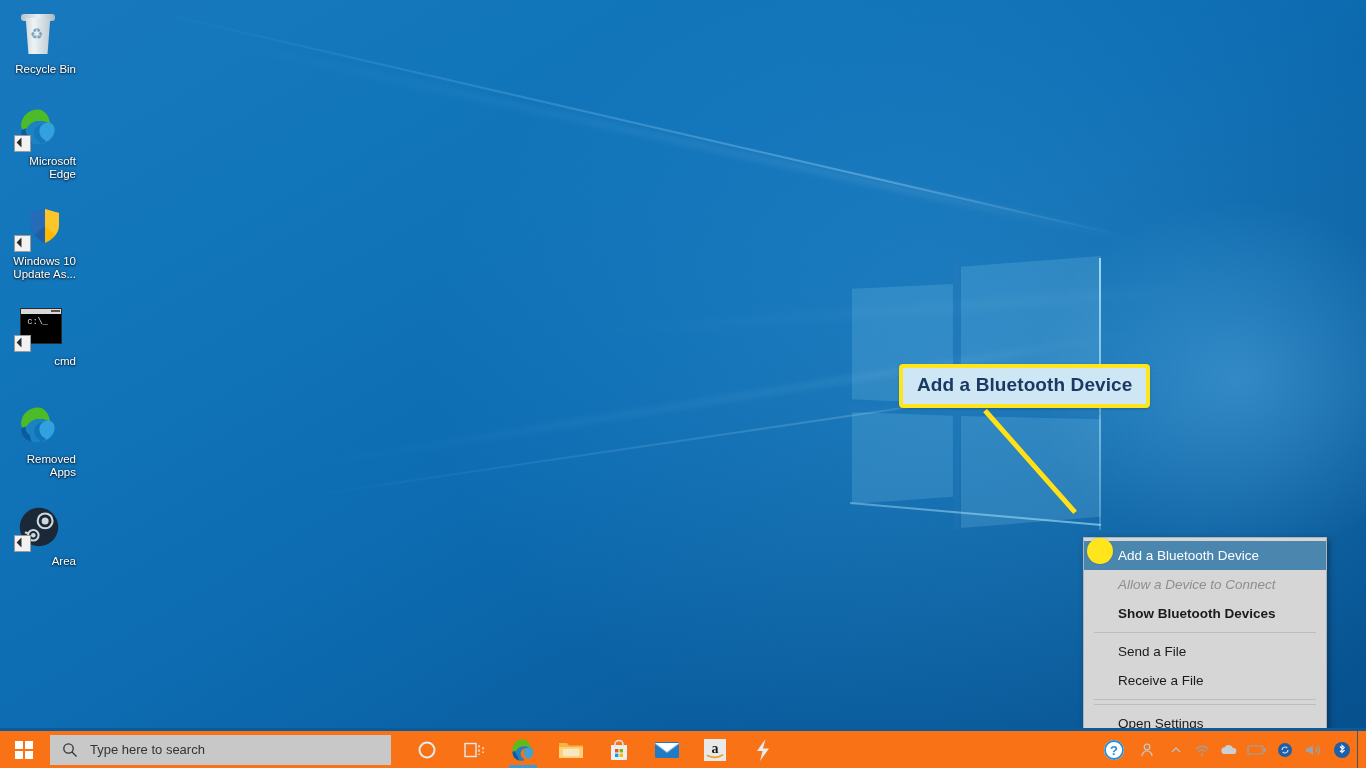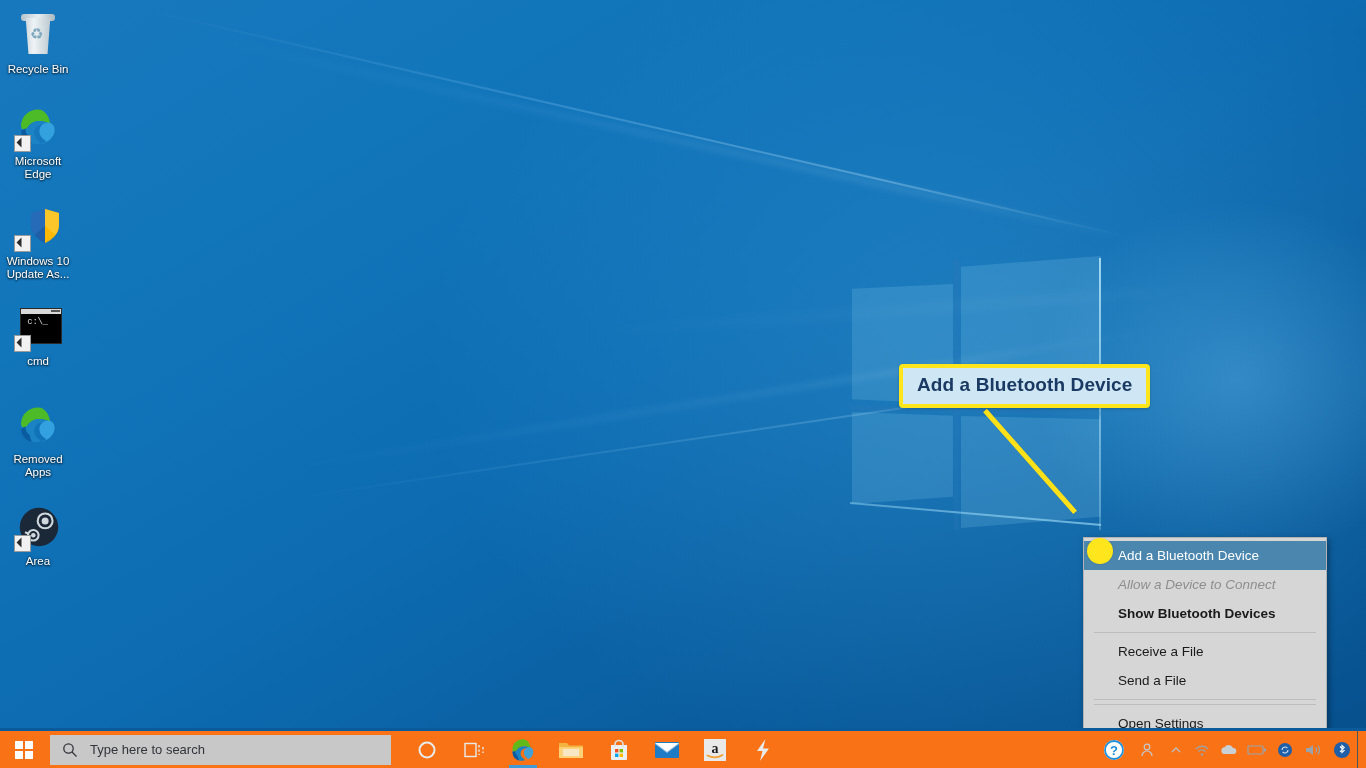--- a/index.html
+++ b/index.html
@@ -101,20 +101,21 @@
     width: 48px; height: 48px;
     margin: 0 auto 3px auto;
   }
   .desk-icon .label {
     color: #ffffff;
     font-size: 11.5px;
     line-height: 13px;
     text-shadow: 0 1px 2px rgba(0,0,0,0.75), 0 0 3px rgba(0,0,0,0.6);
     word-wrap: break-word;
     font-family: "Liberation Sans", sans-serif;
+    text-align: right;
   }
   .shortcut-arrow {
     position: absolute;
     left: 0; bottom: 0;
     width: 15px; height: 15px;
     background: #f2f2f2;
     border: 1px solid #9a9a9a;
   }
   .shortcut-arrow::after {
     content: "";
@@ -418,22 +419,22 @@
 
   <div class="callout-line" style="left:985px; top:408px; width:136px; transform: rotate(48.5deg);"></div>
 
   <div class="callout-box">Add a Bluetooth Device</div>
 
   <div class="ctx-menu">
     <div class="ctx-item selected">Add a Bluetooth Device</div>
     <div class="ctx-item disabled">Allow a Device to Connect</div>
     <div class="ctx-item bold">Show Bluetooth Devices</div>
     <div class="ctx-sep"></div>
+    <div class="ctx-item">Send a File</div>
     <div class="ctx-item">Receive a File</div>
-    <div class="ctx-item">Send a File</div>
     <div class="ctx-sep"></div>
     <div class="ctx-sep"></div>
     <div class="ctx-item">Open Settings</div>
 
   </div>
 
   <div class="callout-dot"></div>
 
   <div class="taskbar">
 

